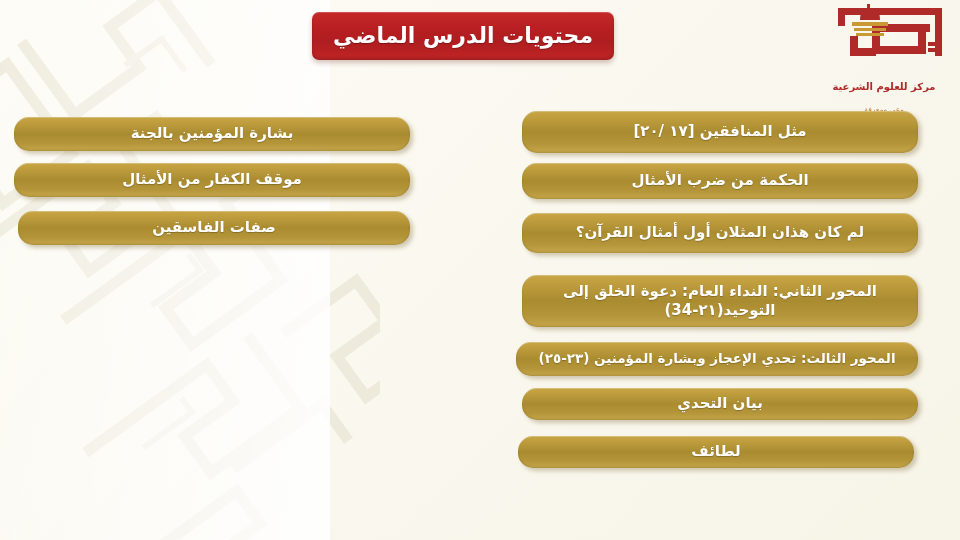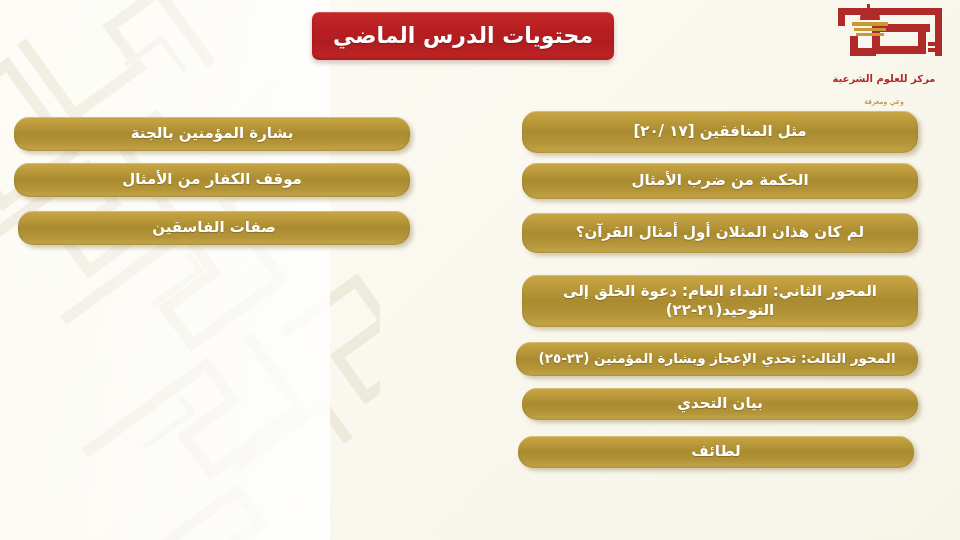--- a/index.html
+++ b/index.html
@@ -84,21 +84,21 @@
     height: 92px;
     text-align: center;
   }
   .logo-mark { width: 128px; height: 64px; display: block; }
   .logo-sub1 {
     display: block;
     color: #b02a2a;
     font-size: 10px;
     font-weight: bold;
     letter-spacing: 0.4px;
-    margin-top: 5px;
+    margin-top: 13px;
   }
   .logo-sub2 {
     display: block;
     color: #b87a2a;
     font-size: 7.5px;
     font-weight: normal;
     letter-spacing: 0.3px;
     margin-top: 13px;
   }
 
@@ -199,21 +199,21 @@
   <div class="pill" style="left:522px; top:111px; width:396px; height:42px;">
     <span class="pill-text">مثل المنافقين [١٧ /٢٠]</span>
   </div>
   <div class="pill" style="left:522px; top:163px; width:396px; height:36px;">
     <span class="pill-text">الحكمة من ضرب الأمثال</span>
   </div>
   <div class="pill" style="left:522px; top:213px; width:396px; height:40px;">
     <span class="pill-text">لم كان هذان المثلان أول أمثال القرآن؟</span>
   </div>
   <div class="pill" style="left:522px; top:275px; width:396px; height:52px;">
-    <span class="pill-text">المحور الثاني: النداء العام: دعوة الخلق إلى التوحيد(٢١-٢٢)</span>
+    <span class="pill-text">المحور الثاني: النداء العام: دعوة الخلق إلى التوحيد(٢١-34)</span>
   </div>
   <div class="pill small" style="left:516px; top:342px; width:402px; height:34px;">
     <span class="pill-text">المحور الثالث: تحدي الإعجاز وبشارة المؤمنين (٢٣-٢٥)</span>
   </div>
   <div class="pill" style="left:522px; top:388px; width:396px; height:32px;">
     <span class="pill-text">بيان التحدي</span>
   </div>
   <div class="pill" style="left:518px; top:436px; width:396px; height:32px;">
     <span class="pill-text">لطائف</span>
   </div>

